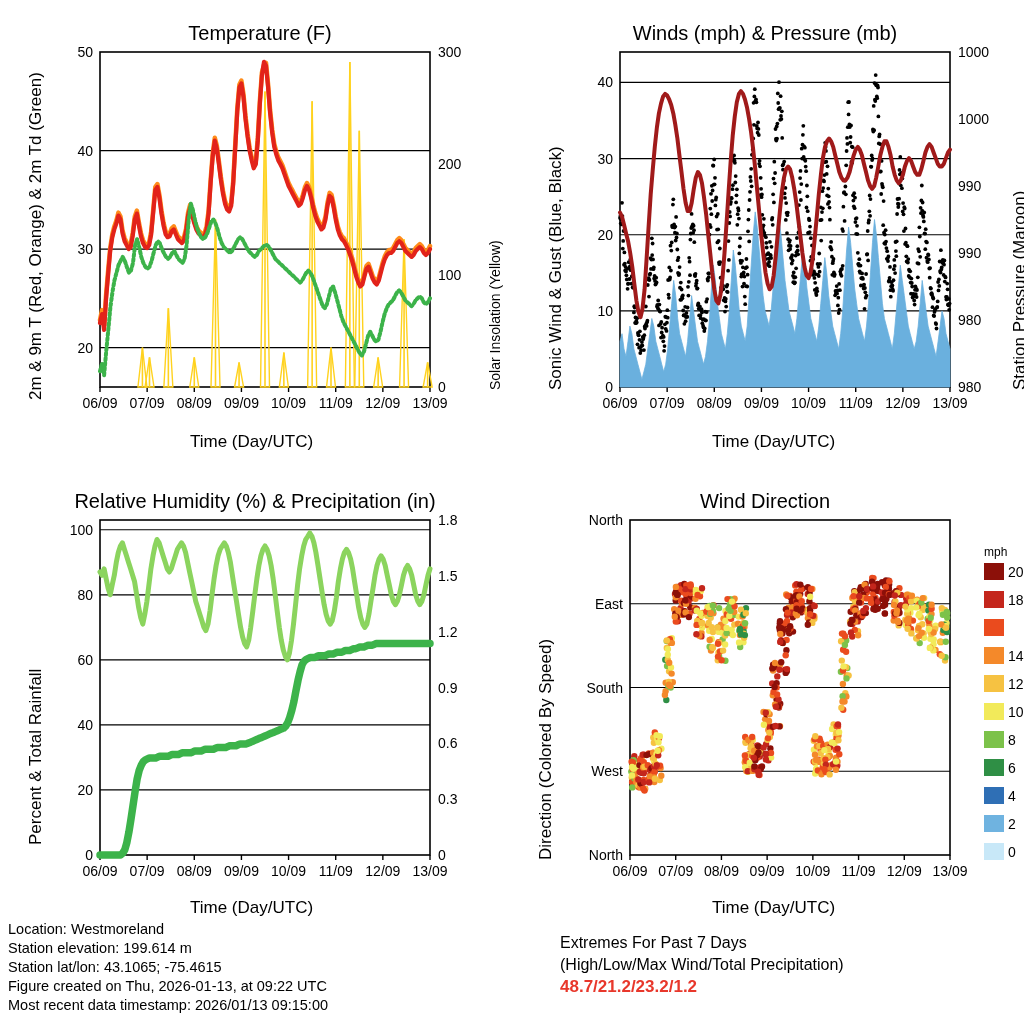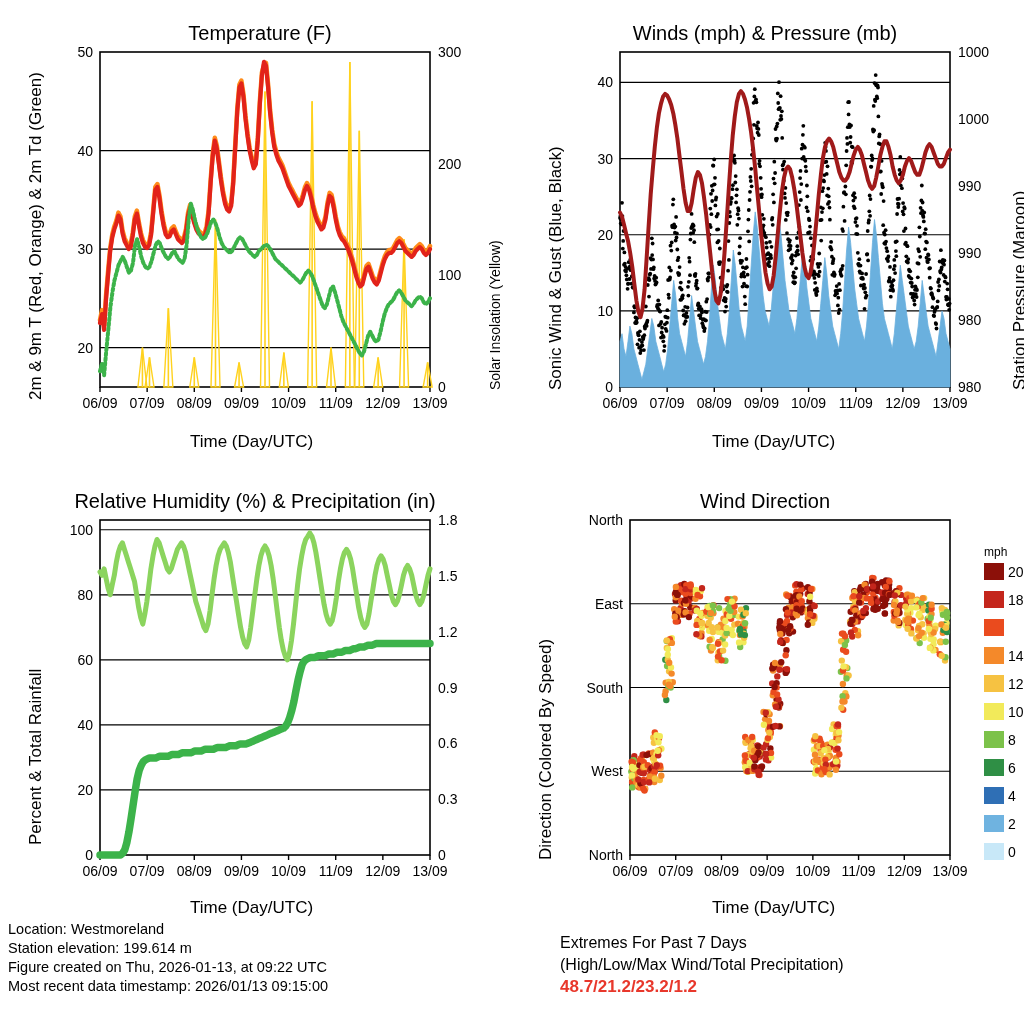--- a/index.html
+++ b/index.html
@@ -1921,20 +1921,21 @@
       <div class="legend-sw" style="left: 984px; top: 815px; background: rgb(111, 179, 224);"></div>
       <div class="legend-lbl" style="left: 1008px; top: 816px;">2</div>
       <div class="legend-sw" style="left: 984px; top: 843px; background: rgb(200, 232, 248);"></div>
       <div class="legend-lbl" style="left: 1008px; top: 844px;">0</div>
     </div>
 </div>
 
 <div class="footer" style="left:8px;top:920px;">
   <div>Location: Westmoreland</div>
   <div>Station elevation: 199.614 m</div>
+  <div>Station lat/lon: 43.1065; -75.4615</div>
   <div>Figure created on Thu, 2026-01-13, at 09:22 UTC</div>
   <div>Most recent data timestamp: 2026/01/13 09:15:00</div>
 </div>
 
 <div class="extremes" style="left:560px;top:932px;">
   <div>Extremes For Past 7 Days</div>
   <div>(High/Low/Max Wind/Total Precipitation)</div>
   <div class="extval">48.7/21.2/23.2/1.2</div>
 </div>
 

